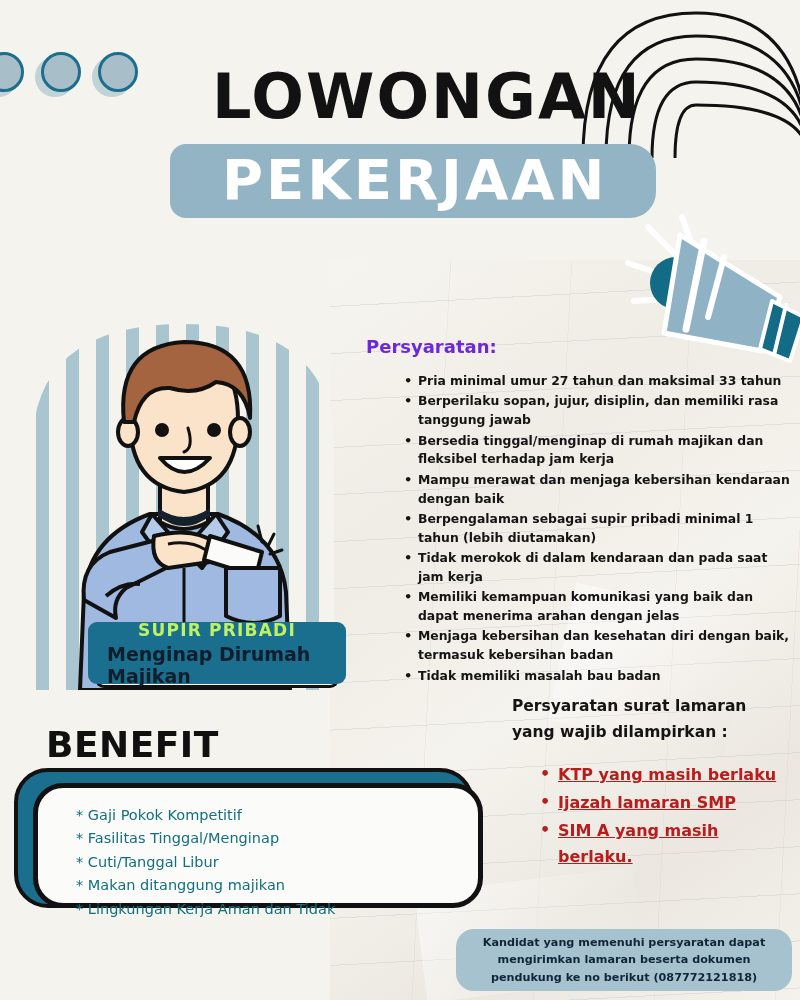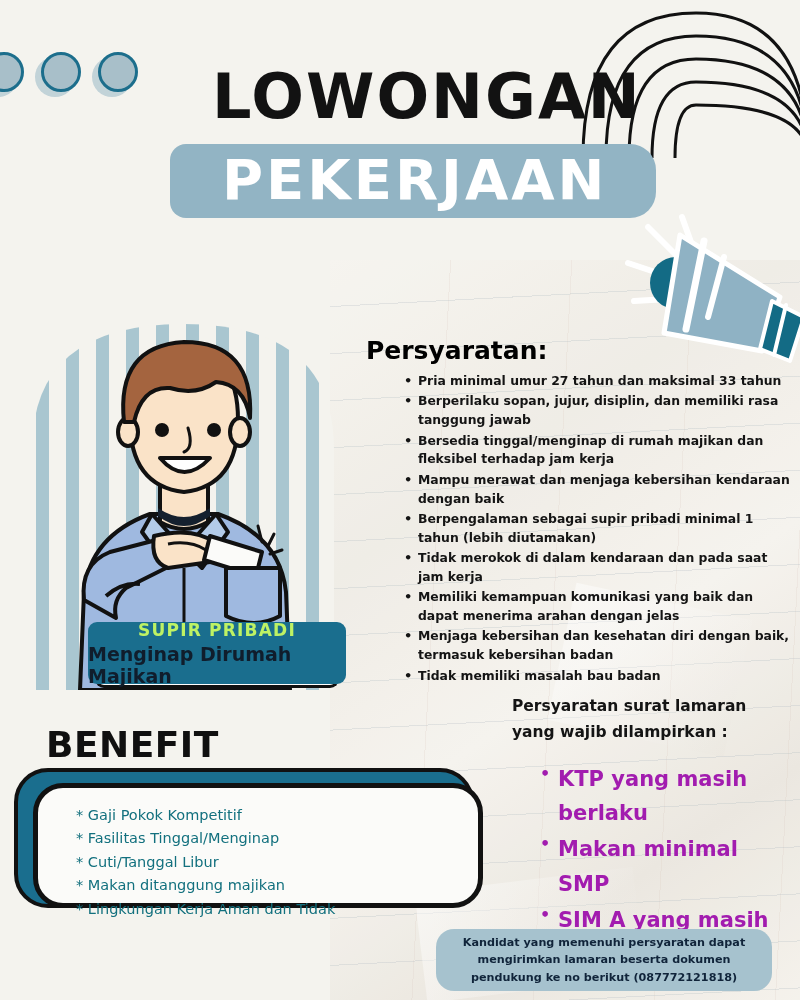--- a/index.html
+++ b/index.html
@@ -97,21 +97,21 @@
     border-radius: 9px;
     display: flex; flex-direction: column;
     align-items: center; justify-content: center;
   }
   .job-badge .t1 {
     font-size: 17px; font-weight: 700; letter-spacing: 1.2px;
     color: #bef264; font-family: "DejaVu Sans", sans-serif;
   }
   .job-badge .t2 {
     font-size: 19px; font-weight: 700; color: #101d2c;
-    margin-top: 3px; font-family: "DejaVu Sans", sans-serif;
+    margin-top: 3px; font-family: "DejaVu Sans", sans-serif; padding-left: 19px;
   }
   .badge-under {
     position: absolute; left: 95px; top: 676px;
     width: 244px; height: 12px;
     background: #ffffff;
     border: 3px solid #111;
     border-top: none;
     border-radius: 0 0 9px 9px;
   }
 
@@ -140,21 +140,21 @@
     list-style: none;
     font-size: 14.5px; font-weight: 400;
     color: #12707e;
     line-height: 1.62;
     font-family: "DejaVu Sans", sans-serif;
   }
 
   
   .req-title {
     position: absolute; left: 366px; top: 336px;
-    font-size: 25px; font-weight: 800; color: #000000;
+    font-size: 18px; font-weight: 800; color: #6d28d9;
     font-family: "DejaVu Sans", sans-serif;
   }
   .req-list {
     position: absolute; left: 404px; top: 372px;
     width: 386px;
   }
   .req-list li {
     position: relative;
     list-style: none;
     font-size: 12.4px; font-weight: 700;
@@ -178,36 +178,37 @@
     line-height: 1.65;
     font-family: "DejaVu Sans", sans-serif;
   }
   .doc-list {
     position: absolute; left: 540px; top: 762px;
     width: 250px;
   }
   .doc-list li {
     position: relative;
     list-style: none;
-    font-size: 21px; font-weight: 700;
-    color: #a21caf;
+    font-size: 16px; font-weight: 700;
+    color: #b91c1c;
     line-height: 1.63;
     padding-left: 18px;
     margin-bottom: 2px;
     font-family: "DejaVu Sans", sans-serif;
+    text-decoration: underline;
   }
   .doc-list li::before {
     content: "•";
     position: absolute; left: 0; top: -1px;
     font-size: 16px;
   }
 
   
   .footer-pill {
-    position: absolute; left: 436px; top: 929px;
+    position: absolute; left: 456px; top: 929px;
     width: 336px; height: 62px;
     background: #a6c2ce;
     border-radius: 18px;
     display: flex; align-items: center; justify-content: center;
     text-align: center;
     padding: 0 26px;
   }
   .footer-pill p {
     font-size: 11.2px; font-weight: 800;
     color: #10243a; line-height: 1.55;
@@ -342,21 +343,21 @@
       <li>Berpengalaman sebagai supir pribadi minimal 1 tahun (lebih diutamakan)</li>
       <li>Tidak merokok di dalam kendaraan dan pada saat jam kerja</li>
       <li>Memiliki kemampuan komunikasi yang baik dan dapat menerima arahan dengan jelas</li>
       <li>Menjaga kebersihan dan kesehatan diri dengan baik, termasuk kebersihan badan</li>
       <li>Tidak memiliki masalah bau badan</li>
     </ul>
 
   <div class="doc-title">Persyaratan surat lamaran yang wajib dilampirkan :</div>
   <ul class="doc-list" id="doc-list">
       <li>KTP yang masih berlaku</li>
-      <li>Makan minimal SMP</li>
+      <li>Ijazah lamaran SMP</li>
       <li>SIM A yang masih berlaku.</li>
     </ul>
 
   <div class="benefit-title">BENEFIT</div>
   <div class="benefit-back"></div>
   <div class="benefit-card">
     <ul id="benefit-list">
         <li>* Gaji Pokok Kompetitif</li>
         <li>* Fasilitas Tinggal/Menginap</li>
         <li>* Cuti/Tanggal Libur</li>

